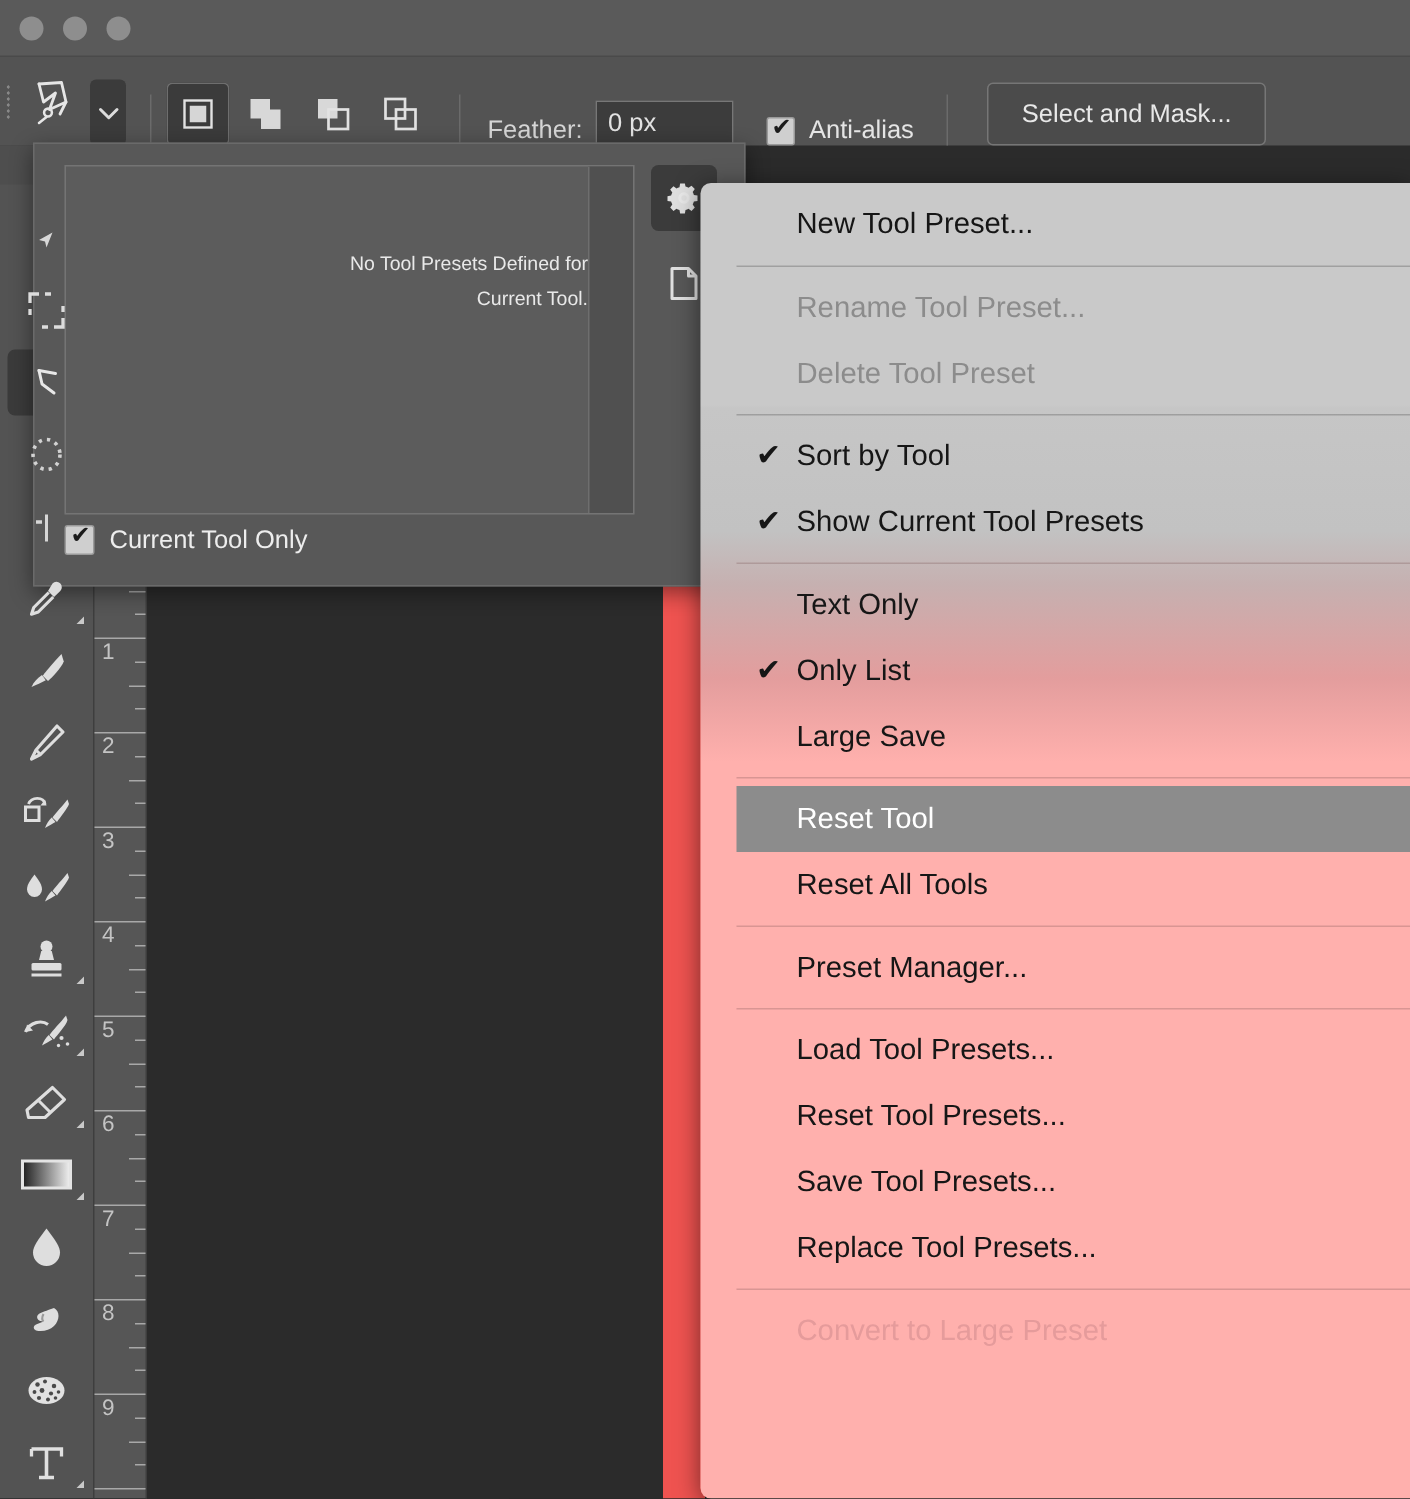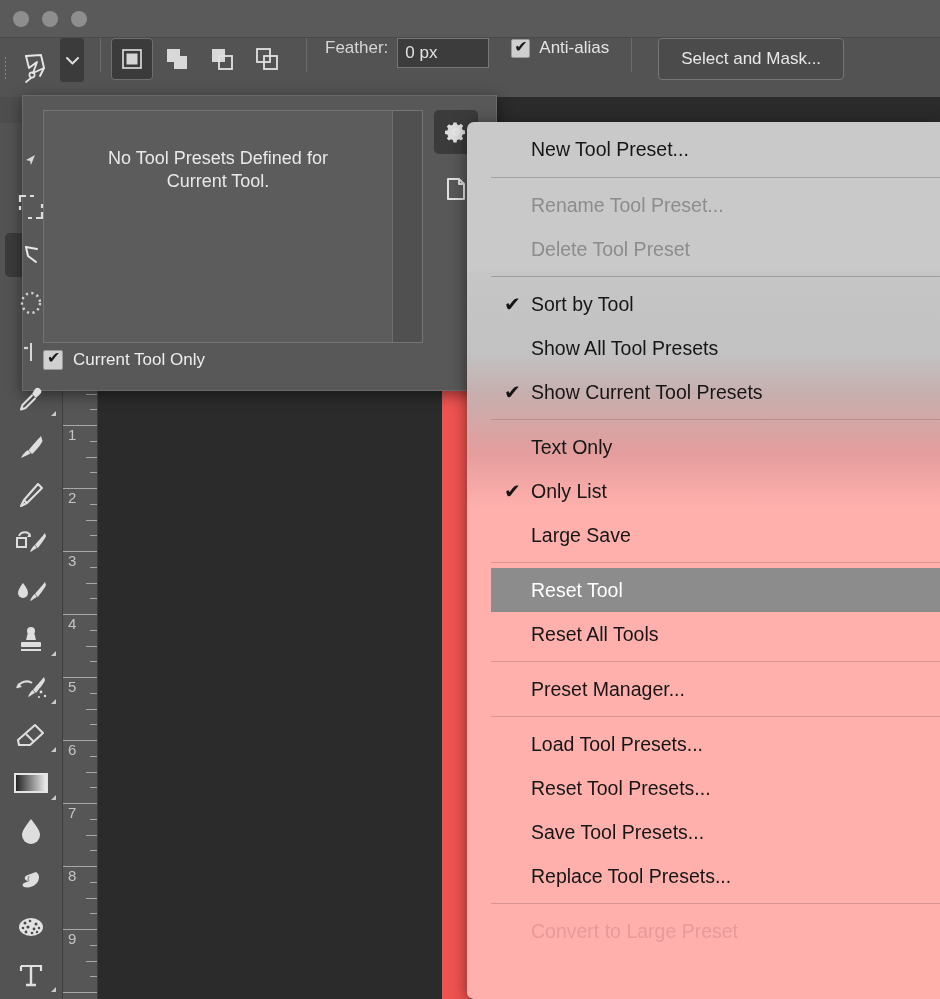--- a/index.html
+++ b/index.html
@@ -18,21 +18,21 @@
     background: #5a5a5a;
     border-bottom: 1px solid #4a4a4a;
   }
   .traffic { position: absolute; top: 11px; display: flex; gap: 13px; left: 13px; }
   .tl-dot { width: 16px; height: 16px; border-radius: 50%; background: #8e8e8e; }
 
   
   .optionsbar {
     position: absolute; left: 0; top: 38px; width: 940px; height: 59px;
     background: #535353;
-    display: flex; align-items: flex-start;
+    display: flex; align-items: flex-end;
   }
   .grip {
     width: 14px; height: 59px; position: relative; flex: 0 0 14px;
   }
   .grip::before {
     content: ""; position: absolute; left: 4px; top: 18px;
     width: 3px; height: 24px;
     background-image: radial-gradient(#888 40%, transparent 41%);
     background-size: 3px 4px;
   }
@@ -136,22 +136,22 @@
   }
   .presets-list {
     position: absolute; left: 20px; top: 14px; width: 380px; height: 233px;
     background: #5c5c5c; border: 1px solid #747474;
   }
   .presets-scroll {
     position: absolute; right: 0; top: 0; width: 30px; height: 100%;
     background: #505050; border-left: 1px solid #6e6e6e;
   }
   .presets-empty {
-    position: absolute; left: 0; right: 30px; top: 36px;
-    text-align: center; color: #e9e9e9; font-size: 18px; line-height: 23px;
+    position: absolute; left: 0; right: 30px; top: 53px;
+    text-align: right; color: #e9e9e9; font-size: 13px; line-height: 23px;
   }
   .presets-foot {
     position: absolute; left: 20px; bottom: 20px;
     display: flex; align-items: center; gap: 10px;
   }
   .presets-foot .cbox { width: 20px; height: 20px; }
   .presets-foot .cbox::after { line-height: 20px; left: 3px; }
   .presets-foot-label { color: #ededed; font-size: 17px; }
   .panel-btns { position: absolute; right: 14px; top: 14px; width: 48px; }
   .gear-btn {
@@ -490,21 +490,20 @@
     </div>
   </div>
 
   <div class="ctxmenu" id="ctxmenu">
       <div class="mi first"><span>New Tool Preset...</span></div>
       <div class="msep top"></div>
       <div class="mi dim"><span>Rename Tool Preset...</span></div>
       <div class="mi dim"><span>Delete Tool Preset</span></div>
       <div class="msep top"></div>
       <div class="mi"><span class="tick">✔</span><span>Sort by Tool</span></div>
-      <div class="mi"><span>Show All Tool Presets</span></div>
       <div class="mi"><span class="tick">✔</span><span>Show Current Tool Presets</span></div>
       <div class="msep"></div>
       <div class="mi"><span>Text Only</span></div>
       <div class="mi"><span class="tick">✔</span><span>Only List</span></div>
       <div class="mi"><span>Large Save</span></div>
       <div class="msep"></div>
       <div class="mi hl"><span>Reset Tool</span></div>
       <div class="mi"><span>Reset All Tools</span></div>
       <div class="msep"></div>
       <div class="mi"><span>Preset Manager...</span></div>

